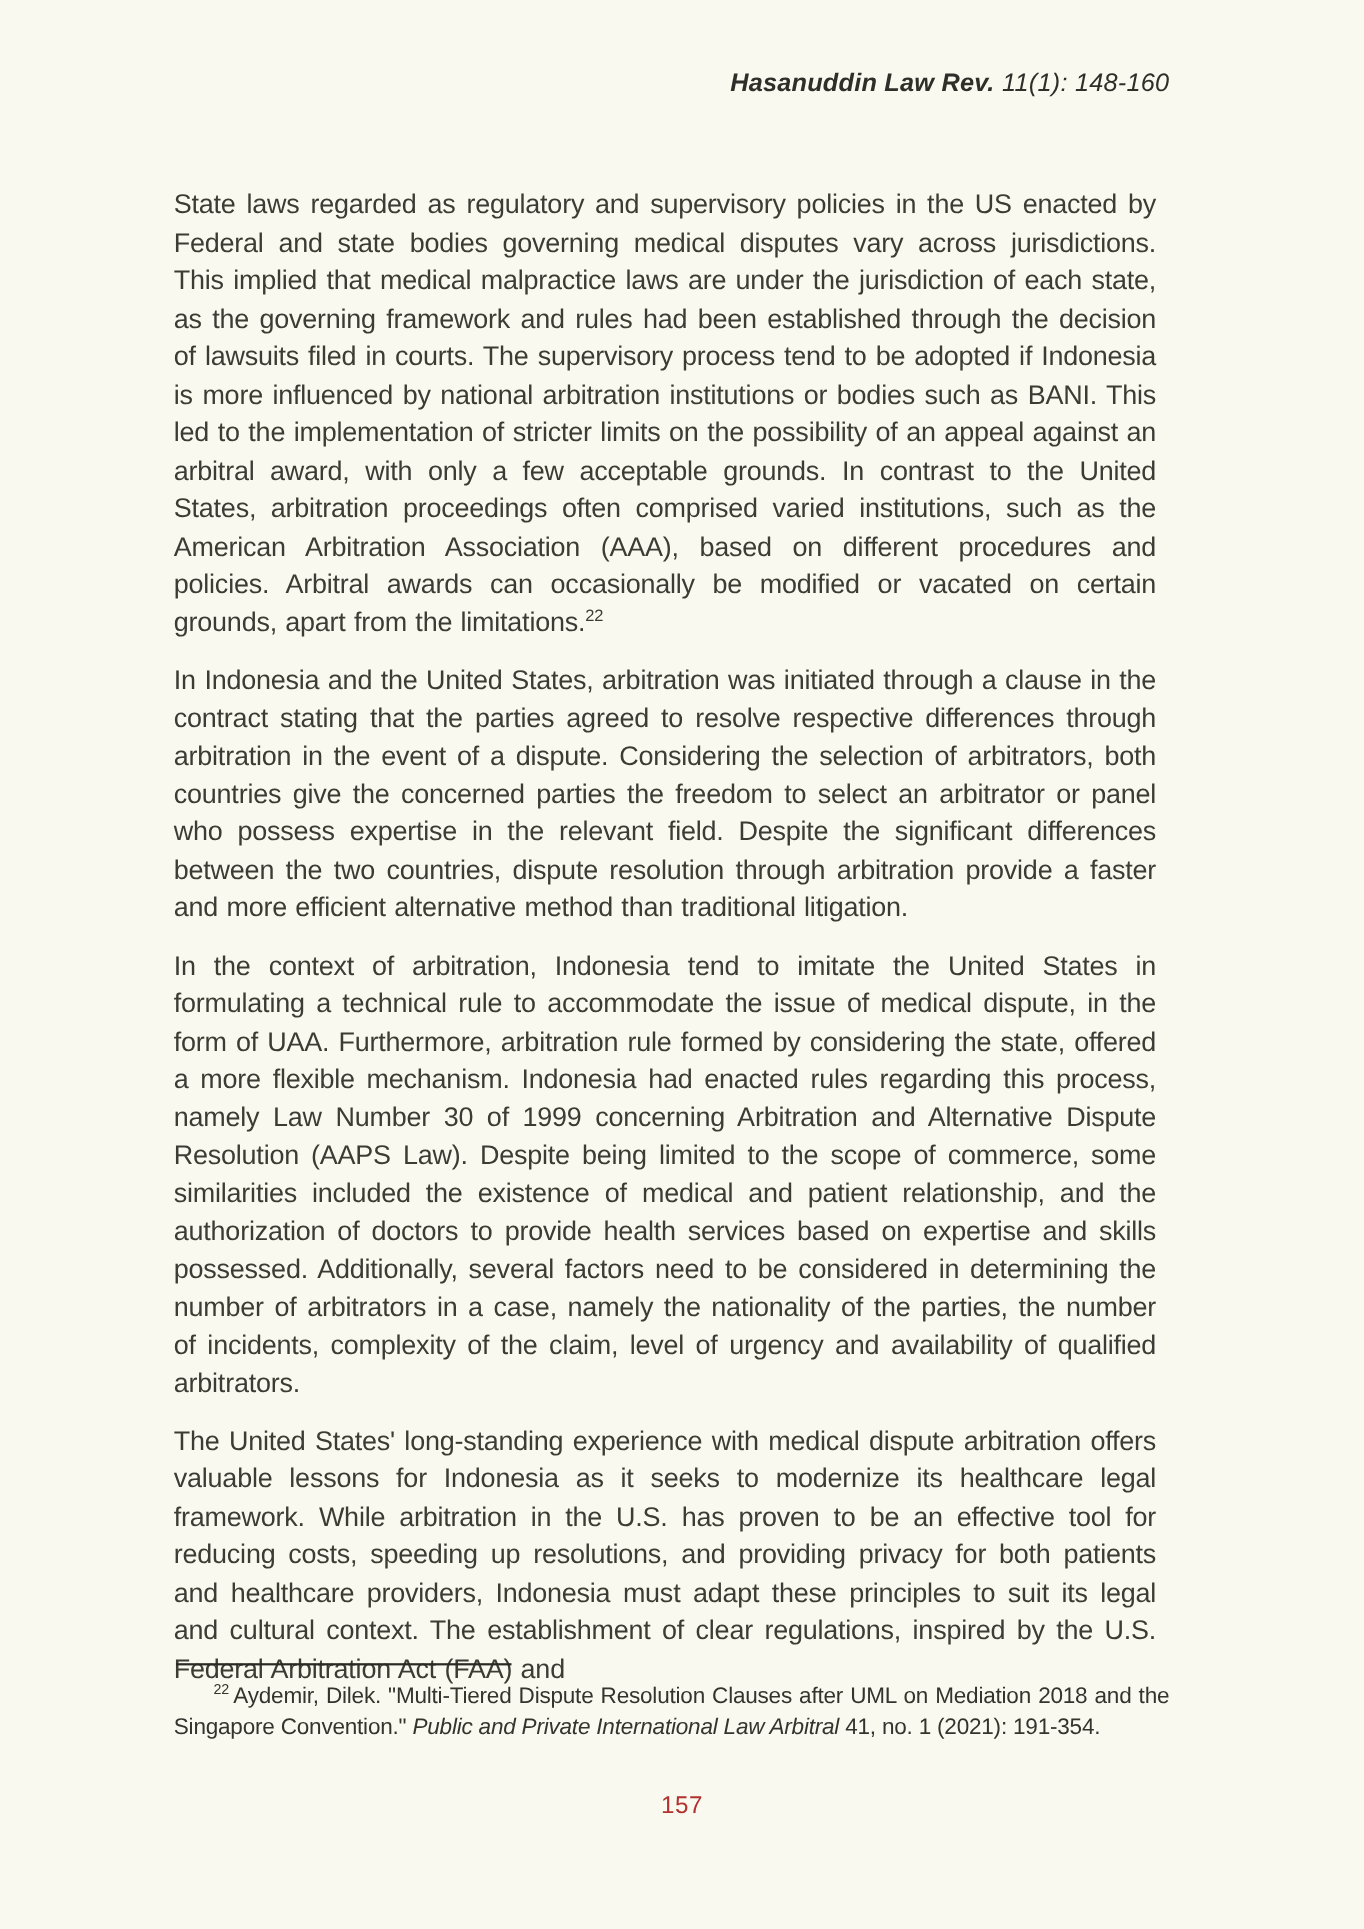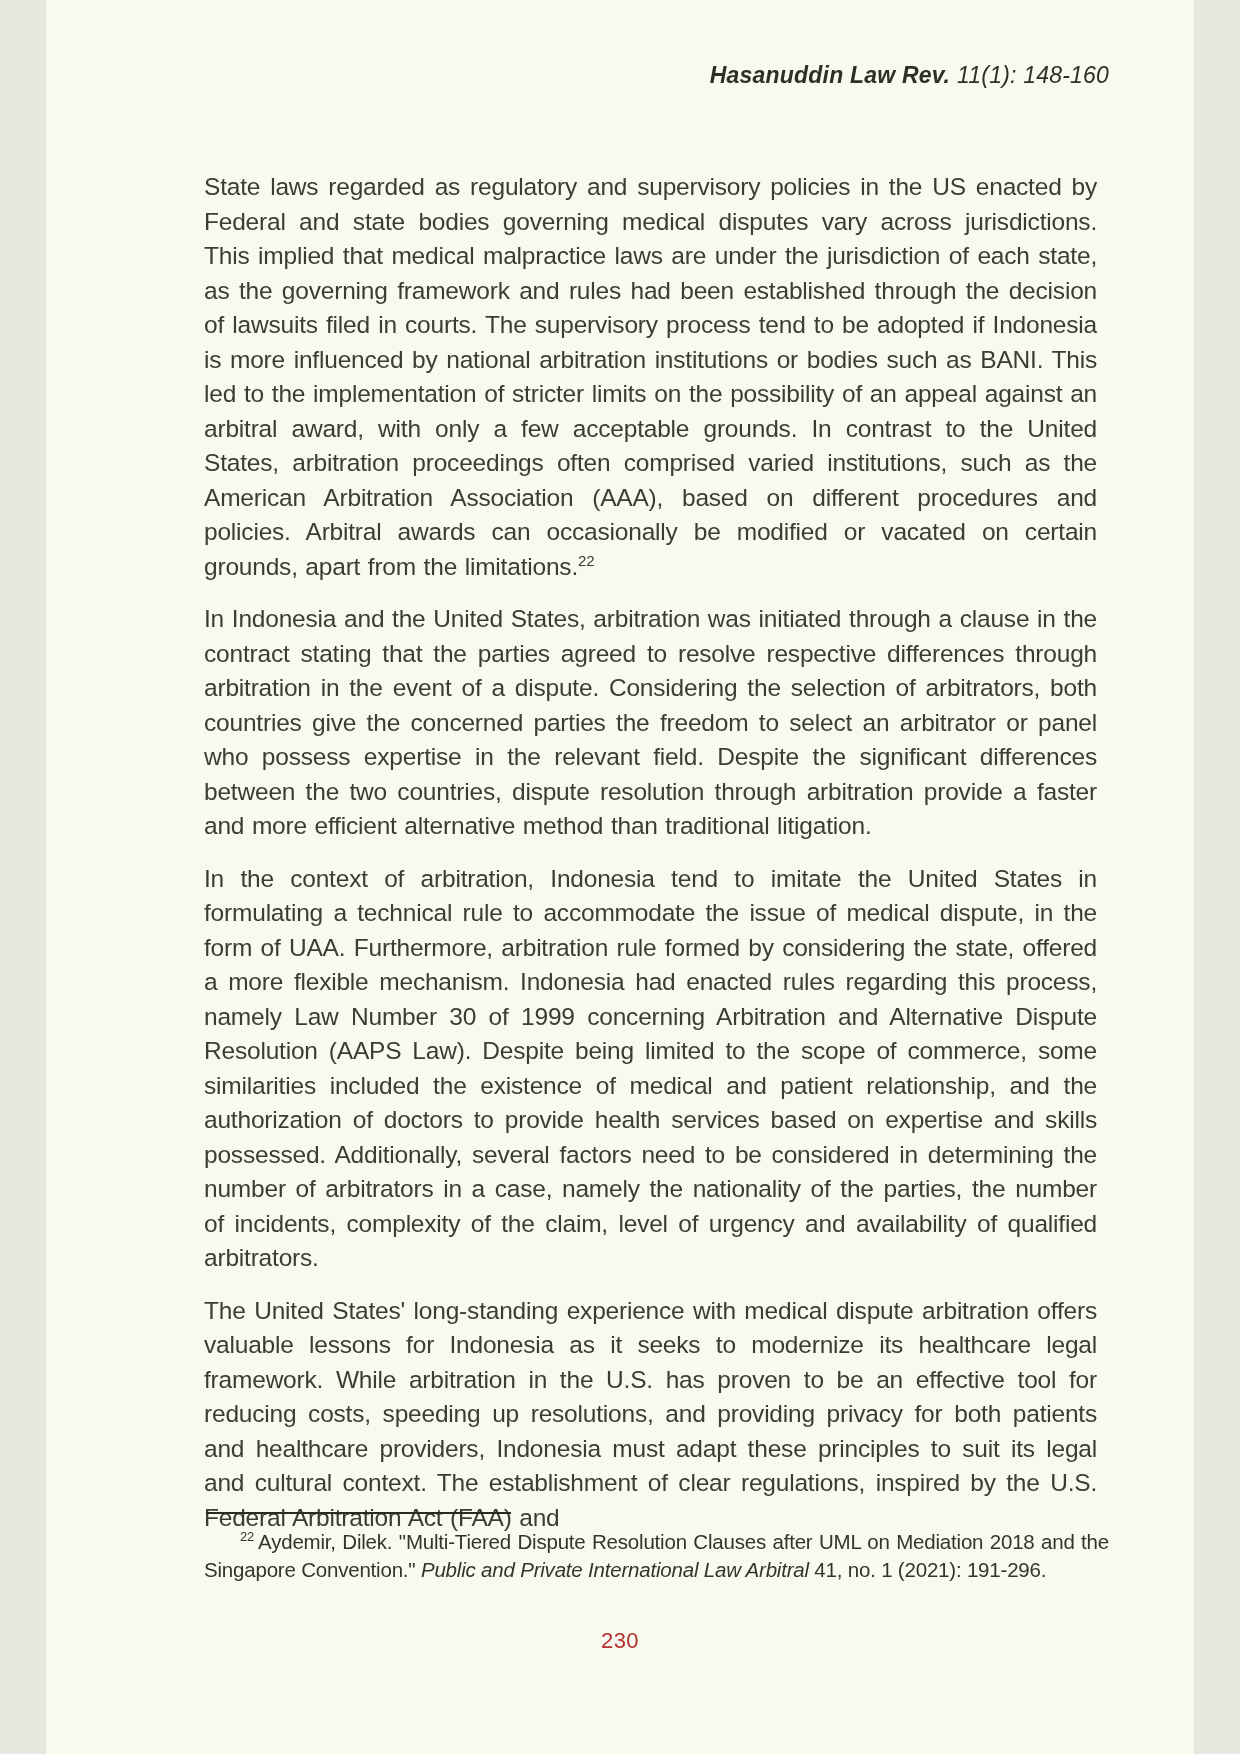--- a/index.html
+++ b/index.html
@@ -4,27 +4,26 @@
 <style>
   :root{
     --bg:#f9f9ef;
     --ink:#3c3c35;
     --accent:#b23230;
     --rule:#2a2a24;
   }
   html,body{margin:0;padding:0;background:#e8e8e0;}
   .page{
     position:relative;
-    width:1108px;height:1754px;
+    width:1240px;height:1754px;
     margin:0 auto;
     background:var(--bg);
     font-family:"Liberation Sans","DejaVu Sans",sans-serif;
     color:var(--ink);
     overflow:hidden;
-    padding-left:40px;
   }
   .page-header{
     position:absolute;
     top:62px;left:158px;width:905px;
     text-align:right;
     font-size:23px;
     font-style:italic;
     color:#2f2f2a;
     letter-spacing:0.2px;
   }
@@ -87,18 +86,18 @@
 
   <main class="article-body" id="article-body">
       <p>State laws regarded as regulatory and supervisory policies in the US enacted by Federal and state bodies governing medical disputes vary across jurisdictions. This implied that medical malpractice laws are under the jurisdiction of each state, as the governing framework and rules had been established through the decision of lawsuits filed in courts. The supervisory process tend to be adopted if Indonesia is more influenced by national arbitration institutions or bodies such as BANI. This led to the implementation of stricter limits on the possibility of an appeal against an arbitral award, with only a few acceptable grounds. In contrast to the United States, arbitration proceedings often comprised varied institutions, such as the American Arbitration Association (AAA), based on different procedures and policies. Arbitral awards can occasionally be modified or vacated on certain grounds, apart from the limitations.<sup>22</sup></p>
       <p>In Indonesia and the United States, arbitration was initiated through a clause in the contract stating that the parties agreed to resolve respective differences through arbitration in the event of a dispute. Considering the selection of arbitrators, both countries give the concerned parties the freedom to select an arbitrator or panel who possess expertise in the relevant field. Despite the significant differences between the two countries, dispute resolution through arbitration provide a faster and more efficient alternative method than traditional litigation.</p>
       <p>In the context of arbitration, Indonesia tend to imitate the United States in formulating a technical rule to accommodate the issue of medical dispute, in the form of UAA. Furthermore, arbitration rule formed by considering the state, offered a more flexible mechanism. Indonesia had enacted rules regarding this process, namely Law Number 30 of 1999 concerning Arbitration and Alternative Dispute Resolution (AAPS Law). Despite being limited to the scope of commerce, some similarities included the existence of medical and patient relationship, and the authorization of doctors to provide health services based on expertise and skills possessed. Additionally, several factors need to be considered in determining the number of arbitrators in a case, namely the nationality of the parties, the number of incidents, complexity of the claim, level of urgency and availability of qualified arbitrators.</p>
       <p>The United States' long-standing experience with medical dispute arbitration offers valuable lessons for Indonesia as it seeks to modernize its healthcare legal framework. While arbitration in the U.S. has proven to be an effective tool for reducing costs, speeding up resolutions, and providing privacy for both patients and healthcare providers, Indonesia must adapt these principles to suit its legal and cultural context. The establishment of clear regulations, inspired by the U.S. Federal Arbitration Act (FAA) and</p>
     </main>
 
   <div class="footnote-block">
     <div class="fn-sep"></div>
-    <p class="footnote"><sup>22</sup><span>Aydemir, Dilek. "Multi-Tiered Dispute Resolution Clauses after UML on Mediation 2018 and the Singapore Convention." </span><em>Public and Private International Law Arbitral</em><span> 41, no. 1 (2021): 191-296.</span></p>
+    <p class="footnote"><sup>22</sup><span>Aydemir, Dilek. "Multi-Tiered Dispute Resolution Clauses after UML on Mediation 2018 and the Singapore Convention." </span><em>Public and Private International Law Arbitral</em><span> 41, no. 1 (2021): 191-354.</span></p>
   </div>
 
-  <div class="page-number">230</div>
+  <div class="page-number">157</div>
 
 </div>
 
 </body></html>

